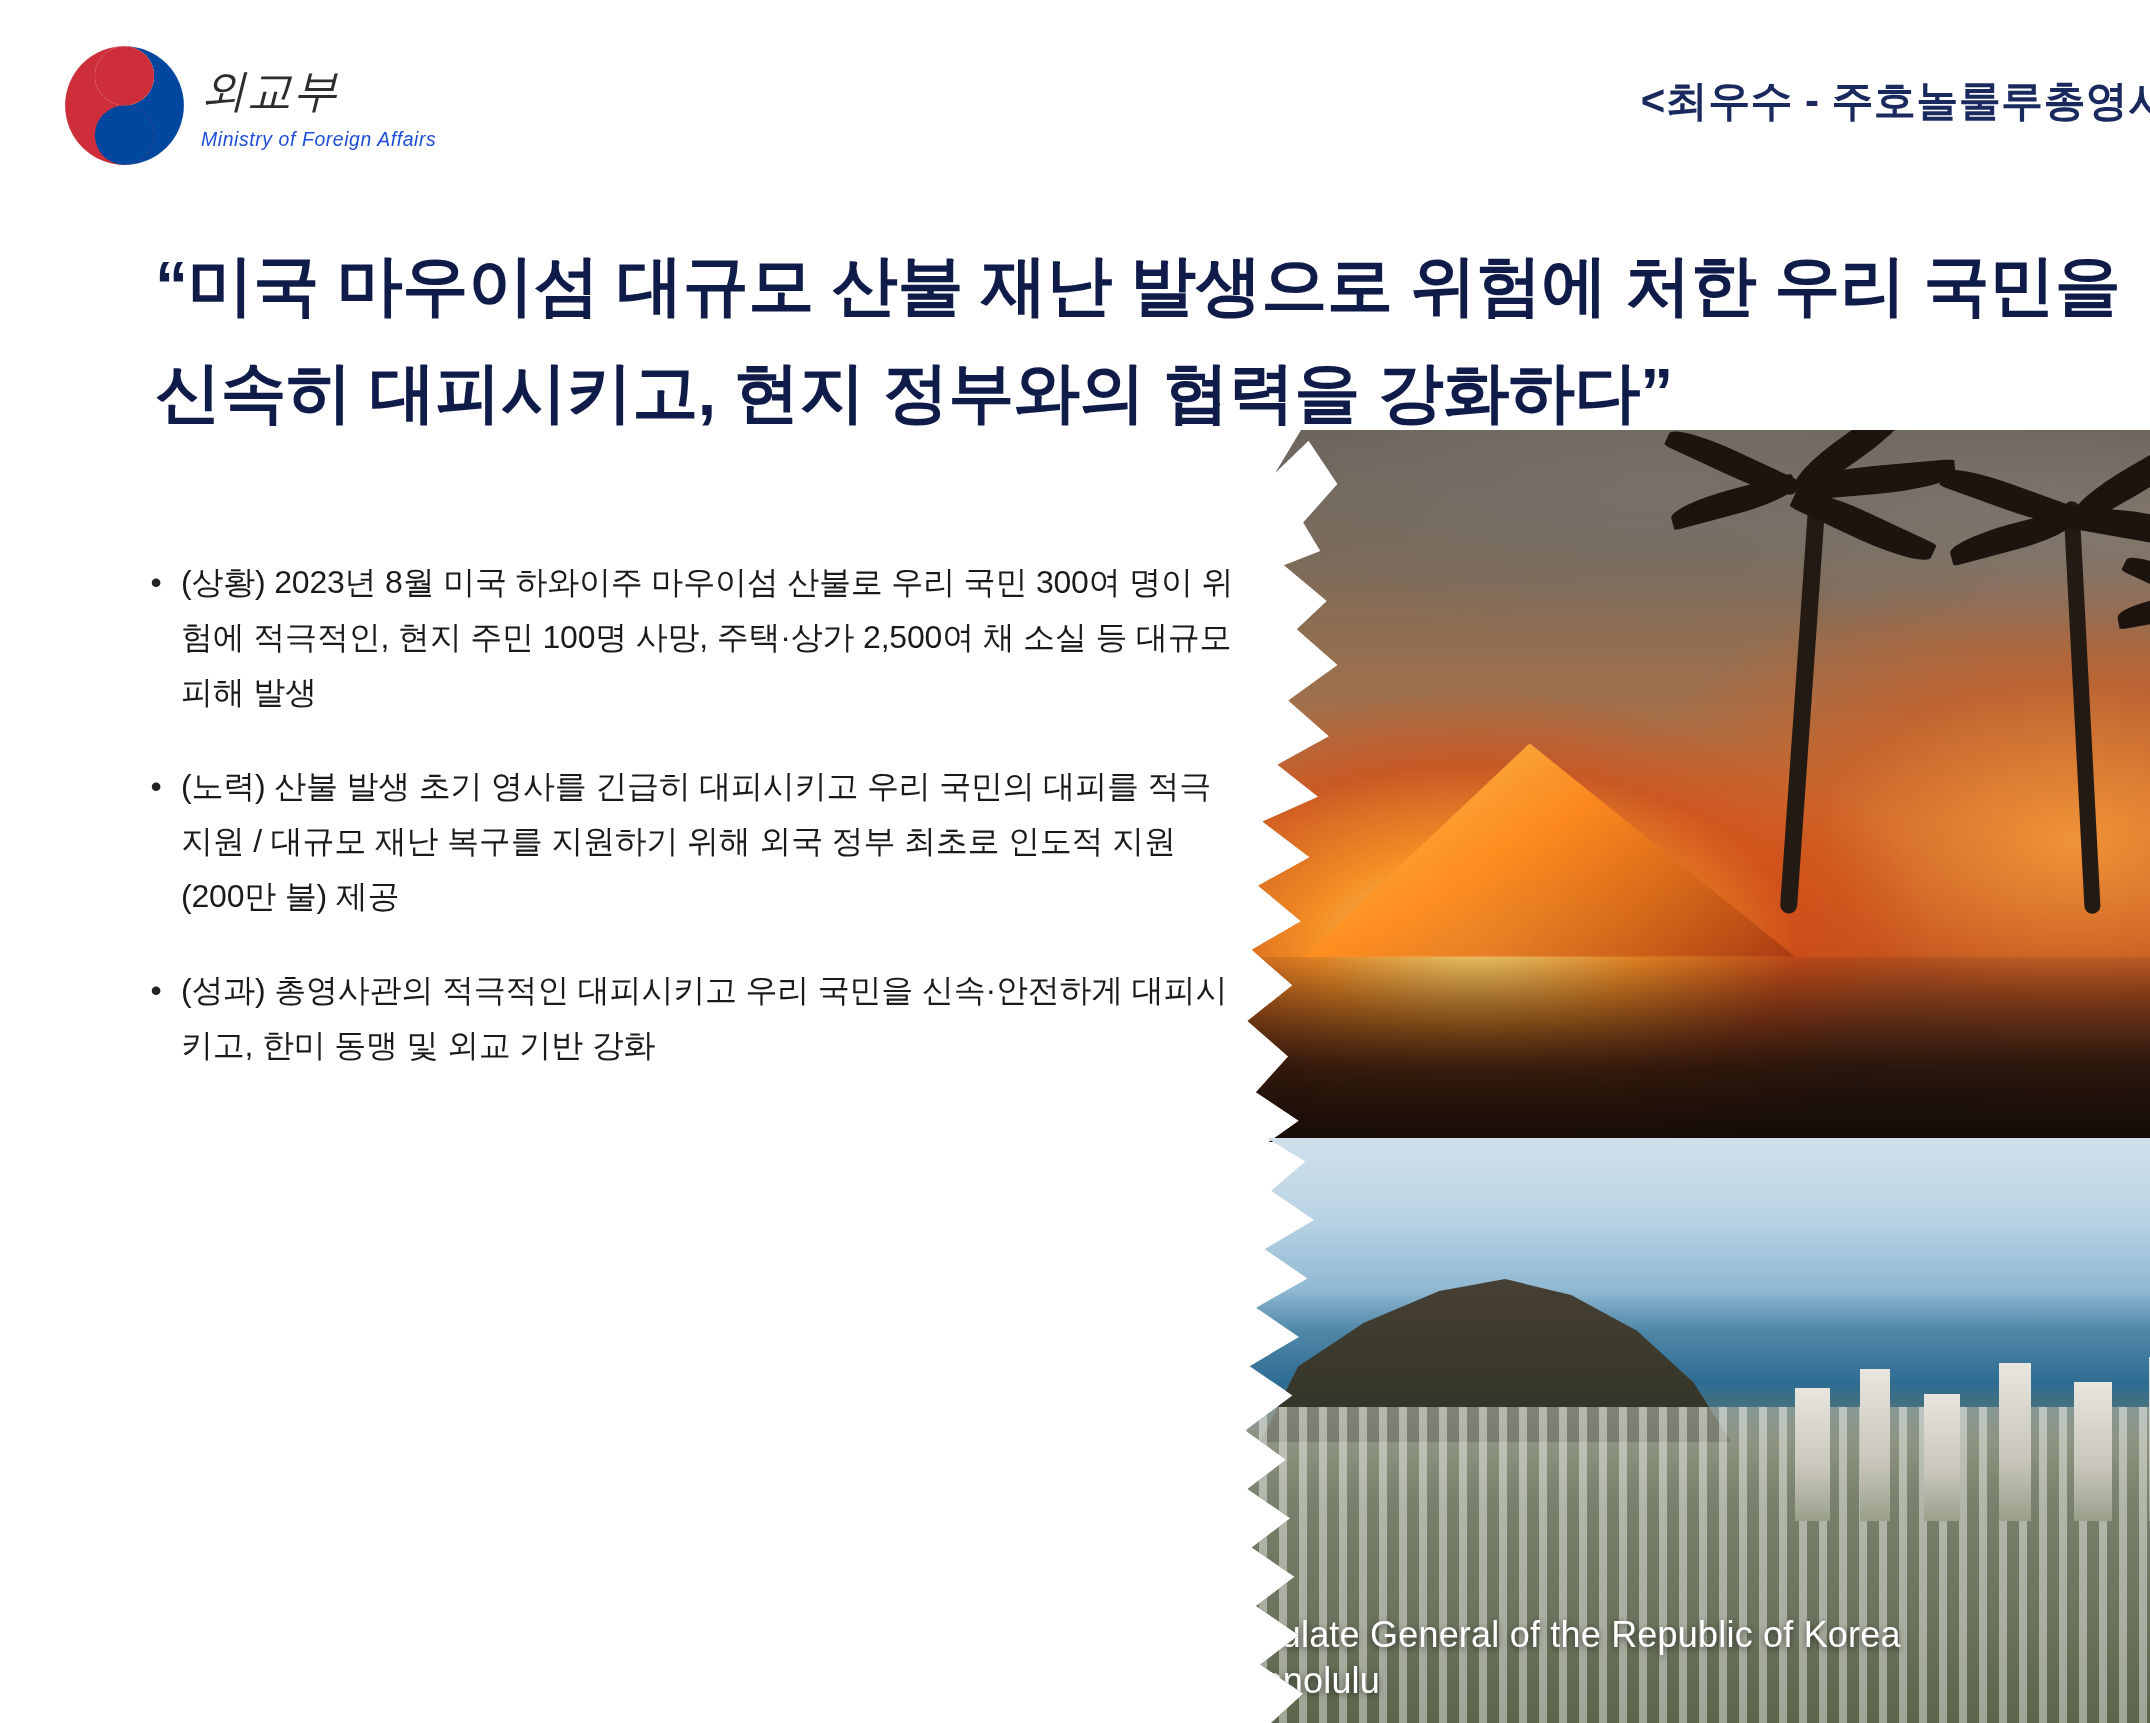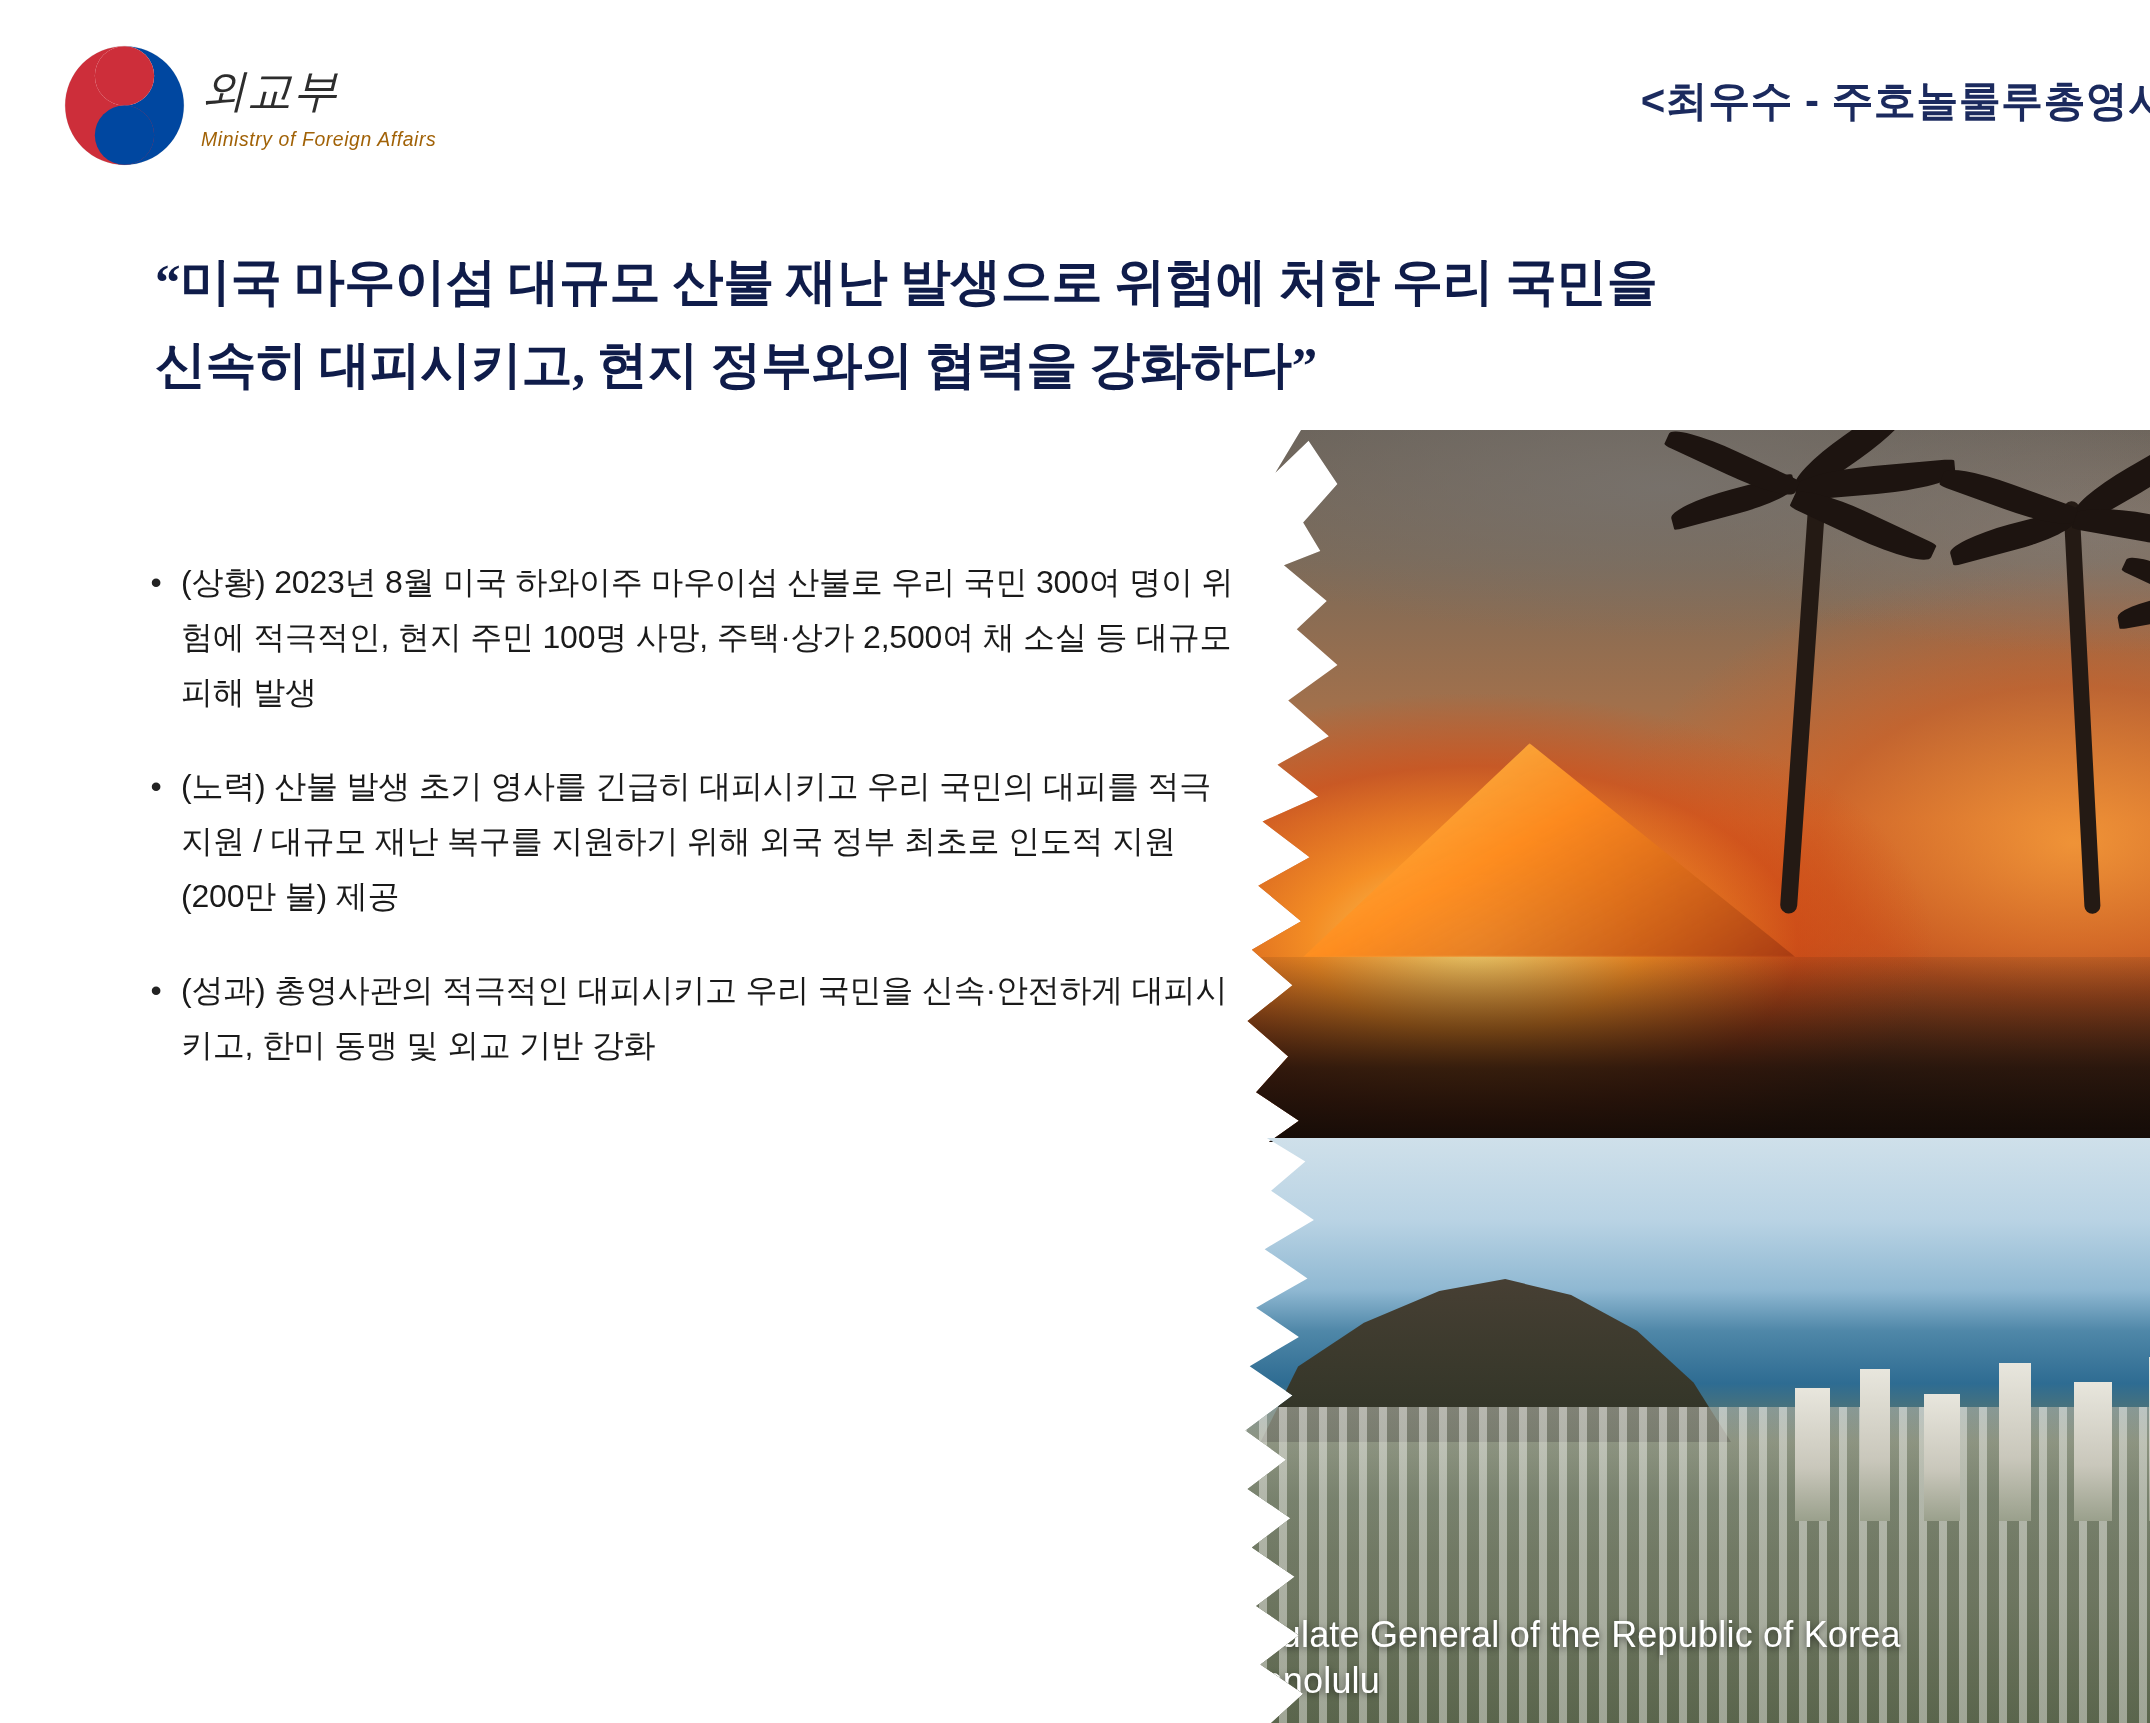--- a/index.html
+++ b/index.html
@@ -48,47 +48,46 @@
     font-style: italic;
   }
   .logo-ko {
     font-size: 45px;
     color: #2d2d2d;
     letter-spacing: 0.9px;
     line-height: 1.05;
   }
   .logo-en {
     font-size: 19.4px;
-    color: #a16207;
+    color: #1d4ed8;
     letter-spacing: 0.6px;
     margin-top: 14px;
   }
   .header-right {
     position: absolute;
     right: 71px;
     top: 73px;
     font-size: 42px;
     font-weight: bold;
     color: #1b2a5e;
     letter-spacing: 0.4px;
     white-space: nowrap;
   }
 
   
   .title {
     position: absolute;
     left: 155px;
-    top: 241px;
+    top: 232px;
     width: 1850px;
-    font-size: 51px;
+    font-size: 66px;
     font-weight: bold;
     color: #0f1c4a;
     line-height: 1.62;
     letter-spacing: -0.4px;
-    font-family: Liberation Serif, serif;
   }
   .title-line { display: block; white-space: nowrap; }
 
   
   .bullets {
     position: absolute;
     left: 142px;
     top: 555px;
     width: 1093px;
   }

